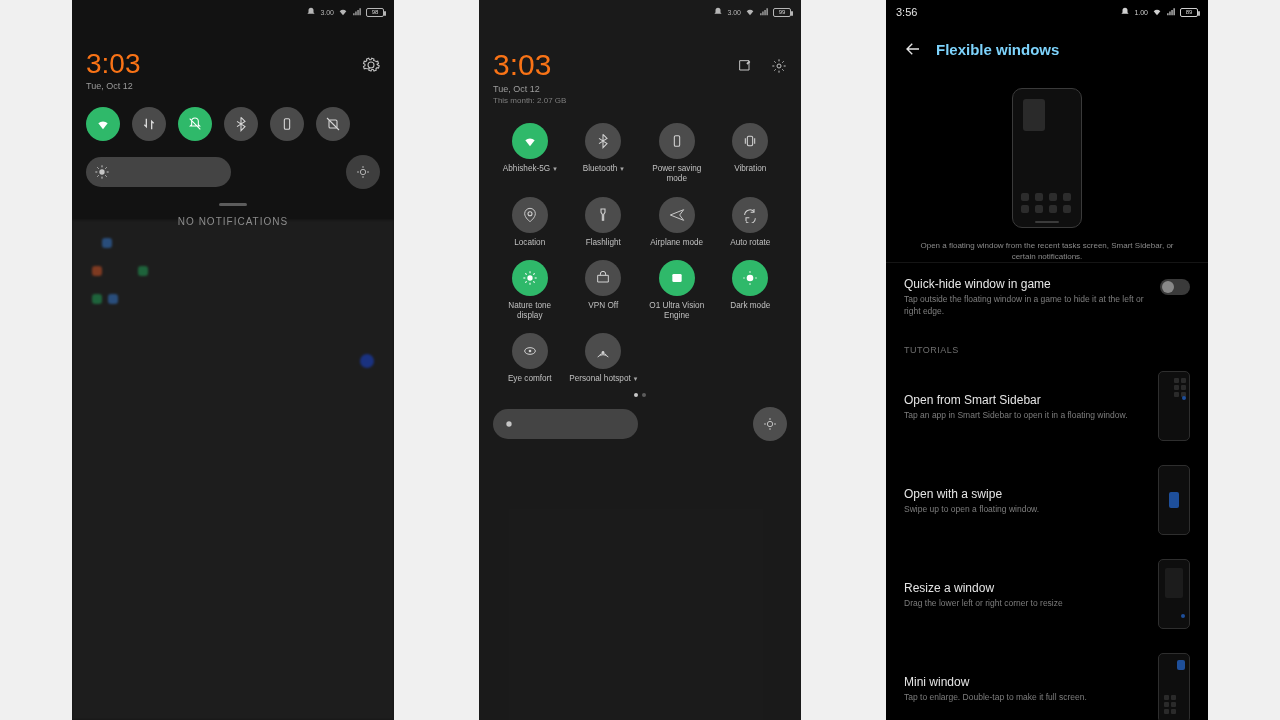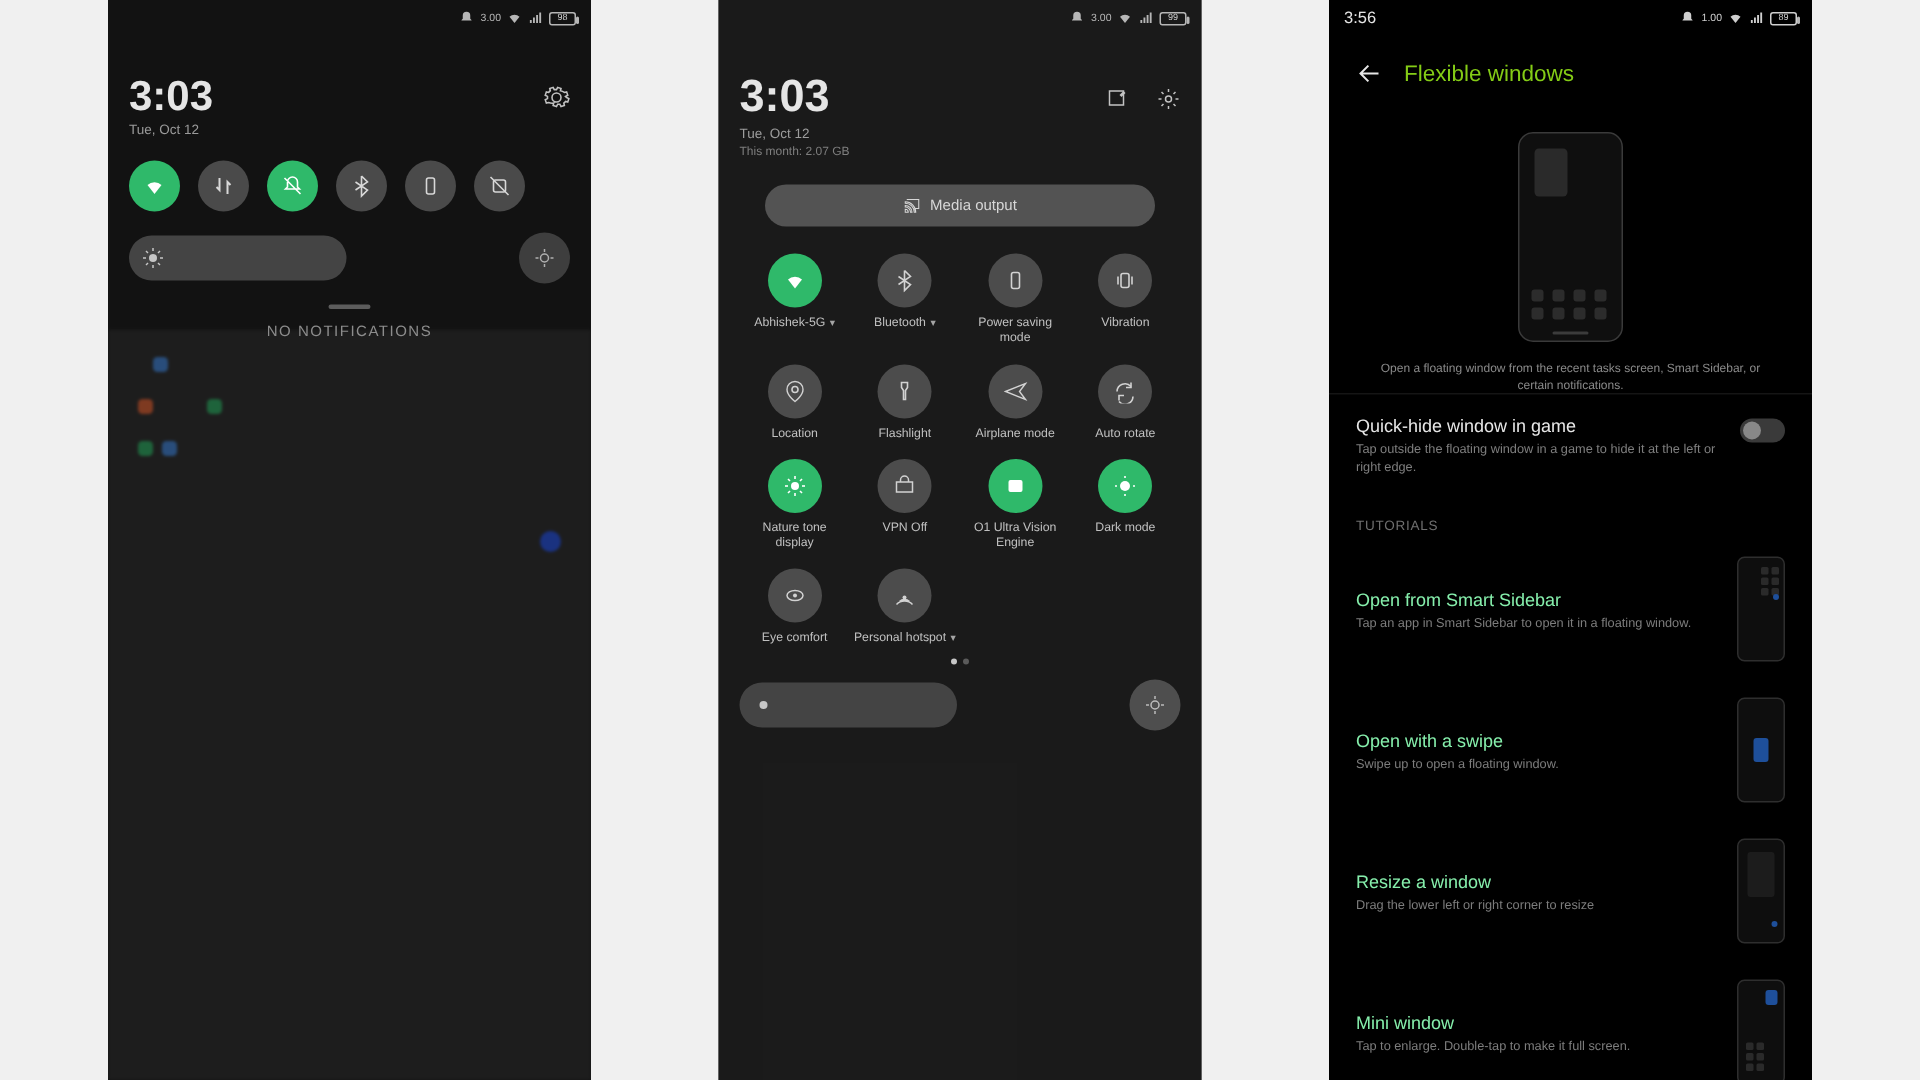--- a/index.html
+++ b/index.html
@@ -42,21 +42,21 @@
   .sb-ico { width:10px; height:10px; fill:#b6b6b6; }
   .batt {
     width: 18px; height: 9px; border:1px solid #b6b6b6; border-radius:2px;
     position: relative; display:flex; align-items:center; justify-content:center;
     font-size:6px; color:#d4d4d4;
   }
   .batt::after { content:""; position:absolute; right:-3px; top:2px; width:2px; height:5px; background:#b6b6b6; border-radius:1px;}
   
   .ph1 .body { padding: 50px 14px 0; }
   .header-row { display:flex; justify-content:space-between; align-items:flex-start; }
-  .clock-big { font-size: 28px; font-weight: 700; color:#e5e5e5; line-height:1; }
+  .clock-big { font-size: 28px; font-weight: 400; color:#f97316; line-height:1; }
   .clock-date { font-size: 9px; color:#9a9a9a; margin-top:3px;}
   .gear { width:18px; height:18px; fill:#c2c2c2; margin-top:6px;}
   .toggle-row { display:flex; gap:12px; margin-top:16px; justify-content:flex-start;}
   .toggle {
     width:34px; height:34px; border-radius:50%;
     background:#4a4a4a; display:flex; align-items:center; justify-content:center;
   }
   .toggle.on { background:#2fb96a; }
   .toggle svg { width:16px; height:16px; fill:#d8d8d8; }
   .toggle.on svg { fill:#fff; }
@@ -109,21 +109,21 @@
   .ph2 .bright-slider{flex:0 0 145px;}
   .ph2 .bright-auto{ background:#4e4e4e;}
   .ph2 .dim-bg { position:absolute; inset:0; background:#262626;}
   
   .ph3 { background:#000; color:#e8e8e8;}
   .ph3 .statusbar { color:#cfcfcf;}
   .ph3 .sb-ico{fill:#cfcfcf;}
   .ph3 .batt{border-color:#cfcfcf;}
   .ph3 .header3 { display:flex; align-items:center; gap:14px; padding: 40px 18px 10px;}
   .ph3 .header3 svg{width:18px;height:18px;fill:#e6e6e6;}
-  .ph3 .title3{ font-size:15px; font-weight:400; color:#84cc16;}
+  .ph3 .title3{ font-size:15px; font-weight:700; color:#7dd3fc;}
   .hero {
     width:70px; height:140px; border:1.5px solid #3a3a3a; border-radius:10px;
     margin: 20px auto 12px; position:relative; background:#0f0f0f;
   }
   .hero::after{content:""; position:absolute; bottom:4px; left:22px; right:22px; height:2px; background:#3b3b3b; border-radius:1px;}
   .hero .float {
     position:absolute; top:10px; left:10px; width:22px; height:32px; background:#2a2a2a; border-radius:3px;
   }
   .hero .dock { position:absolute; bottom:14px; left:8px; right:8px; display:grid; grid-template-columns:repeat(4,1fr); gap:4px;}
   .hero .dock div{ width:8px;height:8px; background:#2c2c2c; border-radius:2px;}
@@ -134,21 +134,21 @@
   .setting-txt { flex:1;}
   .setting-title{ font-size:12px; color:#e7e7e7;}
   .setting-sub{ font-size:8.5px; color:#7f7f7f; margin-top:3px; line-height:1.35;}
   .switch {
     width:30px; height:16px; background:#3a3a3a; border-radius:8px; position:relative; flex-shrink:0; margin-top:2px;
   }
   .switch::after{content:"";position:absolute; left:2px; top:2px; width:12px;height:12px;background:#888;border-radius:50%;}
   .section-label{ font-size:9px; color:#6f6f6f; padding: 14px 18px 4px; letter-spacing:0.5px;}
   .tut-row { display:flex; align-items:center; padding: 12px 18px; gap:12px;}
   .tut-txt{flex:1;}
-  .tut-title{font-size:12px; color:#86efac;}
+  .tut-title{font-size:12px; color:#e5e5e5;}
   .tut-sub{ font-size:8.5px; color:#7d7d7d; margin-top:3px;}
   .tut-thumb{ width:32px; height:70px; border:1px solid #2e2e2e; border-radius:5px; background:#0e0e0e; position:relative; flex-shrink:0;}
   .tut-thumb .fl{position:absolute; background:#1e4f9a; border-radius:2px;}
   .tut-thumb .gr{position:absolute; display:grid; grid-template-columns:repeat(2,1fr); gap:2px;}
   .tut-thumb .gr div{width:5px;height:5px;background:#2a2a2a;border-radius:1px;}
 </style>
 </head>
 <body>
 
 <div class="phone ph1">
@@ -291,26 +291,20 @@
         <svg viewBox="0 0 24 24">
             <path d="M4 4h14v14H4z" fill="none" stroke="#c3c3c3" stroke-width="1.5"></path>
             <path d="M14 8l4-4 2 2-4 4z"></path>
           </svg>
         <svg viewBox="0 0 24 24">
             <circle cx="12" cy="12" r="3" fill="none" stroke="#c3c3c3" stroke-width="1.5"></circle>
             <path d="M12 2v3m0 14v3M2 12h3m14 0h3M5 5l2 2m10 10l2 2M5 19l2-2m10-10l2-2" stroke="#c3c3c3" stroke-width="1.5"></path>
           </svg>
       </div>
     </div>
-    <div class="media-out">
-      <svg viewBox="0 0 24 24">
-          <path d="M3 17a4 4 0 0 1 4 4H3zm0-5a9 9 0 0 1 9 9h-2a7 7 0 0 0-7-7zm0-5a14 14 0 0 1 14 14h-2A12 12 0 0 0 3 9zM5 4h16v12h-6" fill="none" stroke="#d7d7d7" stroke-width="1.4"></path>
-        </svg>
-      <span>Media output</span>
-    </div>
     <div class="qs-grid" id="qs-grid">
         <div class="qs-item">
           <div class="qs-circle on" style="color: rgb(255, 255, 255);">
             <svg viewBox="0 0 24 24" style="color:inherit">
               <path d="M12 20l7-9a10 10 0 0 0-14 0z"></path>
             </svg>
           </div>
           <div class="qs-label">Abhishek-5G<span class="caret"> ▾</span></div>
         </div>
         <div class="qs-item">

